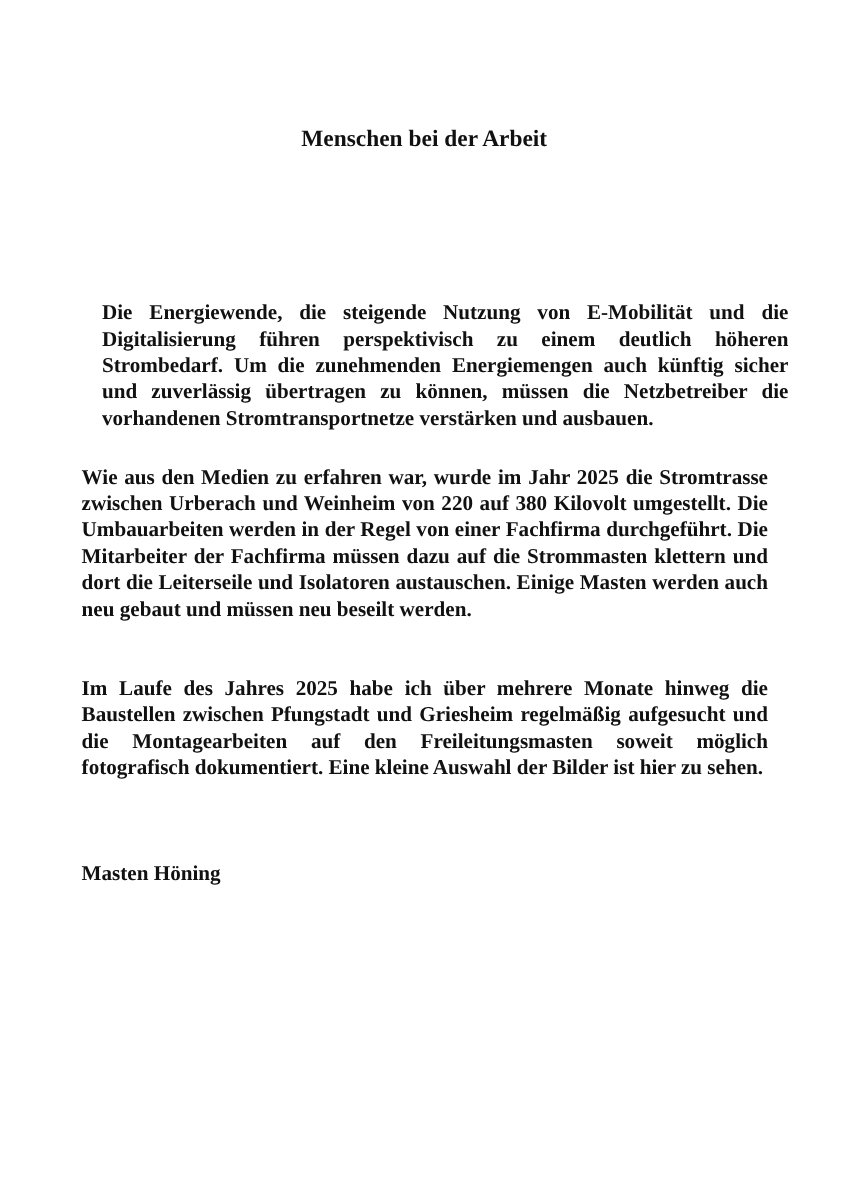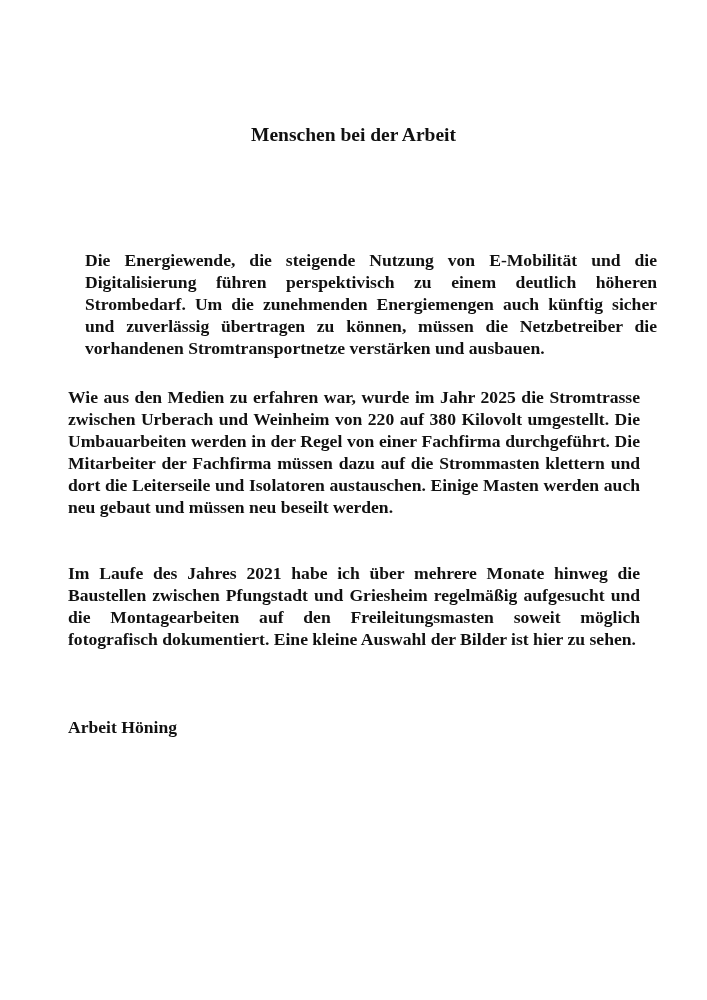--- a/index.html
+++ b/index.html
@@ -2,21 +2,21 @@
 <html><head>
   <meta charset="utf-8">
   <style>
     html, body { margin: 0; padding: 0; background: #ffffff; }
     body {
       width: 707px; height: 1000px; position: relative; overflow: hidden;
       font-family: "Liberation Serif", "DejaVu Serif", serif;
       color: #111111;
     }
     .page-title {
-      position: absolute; left: 0; width: 707px; top: 122px;
+      position: absolute; left: 0; width: 707px; top: 104px;
       text-align: center; font-weight: bold; font-size: 19.5px; line-height: 25px;
     }
     .page-title div { margin: 0; }
     .body-text {
       position: absolute; left: 68px; width: 572px;
       font-weight: bold; font-size: 17.6px; line-height: 22px;
       text-align: justify; hyphens: manual;
     }
     #p1 { top: 232px; }
     #p2 { top: 386px; font-family: Liberation Serif, serif; }
@@ -25,14 +25,14 @@
   </style>
 </head>
 <body>
 
 <div class="page-title">
   <div>Menschen bei der Arbeit</div>
 </div>
 
 <p class="body-text" id="p1" style="margin:17px">Die Energiewende, die steigende Nutzung von E-Mobilität und die Digitalisierung führen perspektivisch zu einem deutlich höheren Strombedarf. Um die zunehmenden Energiemengen auch künftig sicher und zuverlässig übertragen zu können, müssen die Netz­betreiber die vorhandenen Stromtransportnetze verstärken und ausbauen.</p>
 <p class="body-text" id="p2" style="margin:0">Wie aus den Medien zu erfahren war, wurde im Jahr 2025 die Strom­trasse zwischen Urberach und Weinheim von 220 auf 380 Kilovolt um­gestellt. Die Umbauarbeiten werden in der Regel von einer Fachfirma durchgeführt. Die Mitarbeiter der Fachfirma müssen dazu auf die Strommasten klettern und dort die Leiterseile und Isolatoren austauschen. Einige Masten werden auch neu gebaut und müssen neu beseilt werden.</p>
-<p class="body-text" id="p3" style="margin:0">Im Laufe des Jahres 2021 habe ich über mehrere Monate hinweg die Baustellen zwischen Pfungstadt und Griesheim regelmäßig aufgesucht und die Montagearbeiten auf den Freileitungsmasten soweit möglich fotografisch dokumentiert. Eine kleine Auswahl der Bilder ist hier zu sehen.</p>
-<p class="body-text" id="author" style="margin:0">Arbeit Höning</p>
+<p class="body-text" id="p3" style="margin:0">Im Laufe des Jahres 2025 habe ich über mehrere Monate hinweg die Baustellen zwischen Pfungstadt und Griesheim regelmäßig aufgesucht und die Montagearbeiten auf den Freileitungsmasten soweit möglich fotografisch dokumentiert. Eine kleine Auswahl der Bilder ist hier zu sehen.</p>
+<p class="body-text" id="author" style="margin:0">Masten Höning</p>
 
 </body></html>

